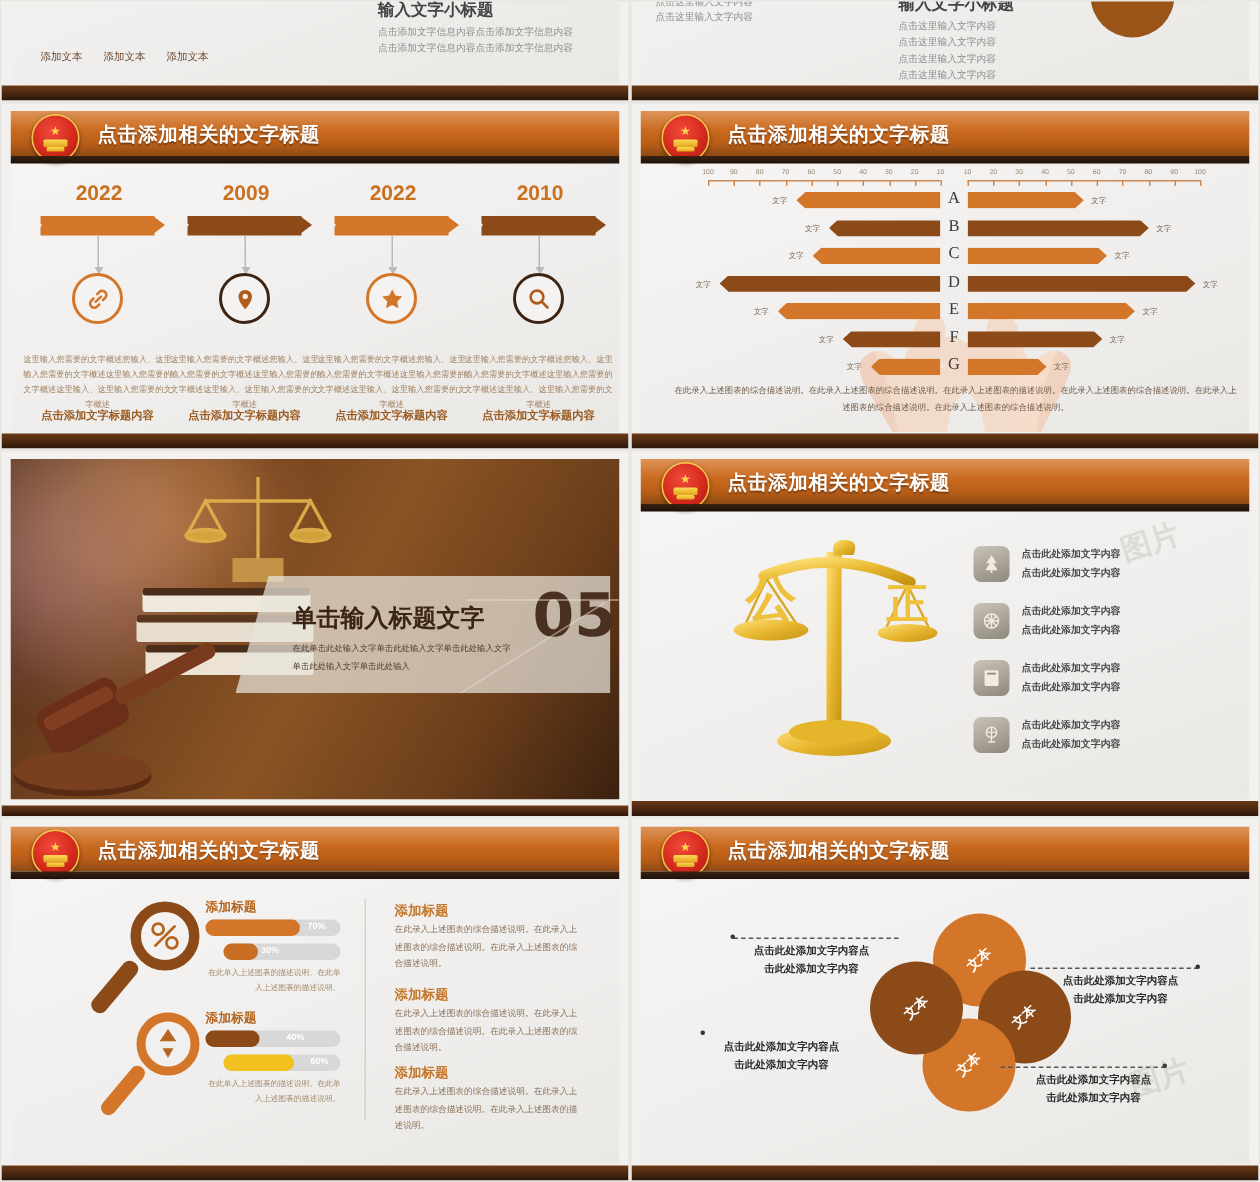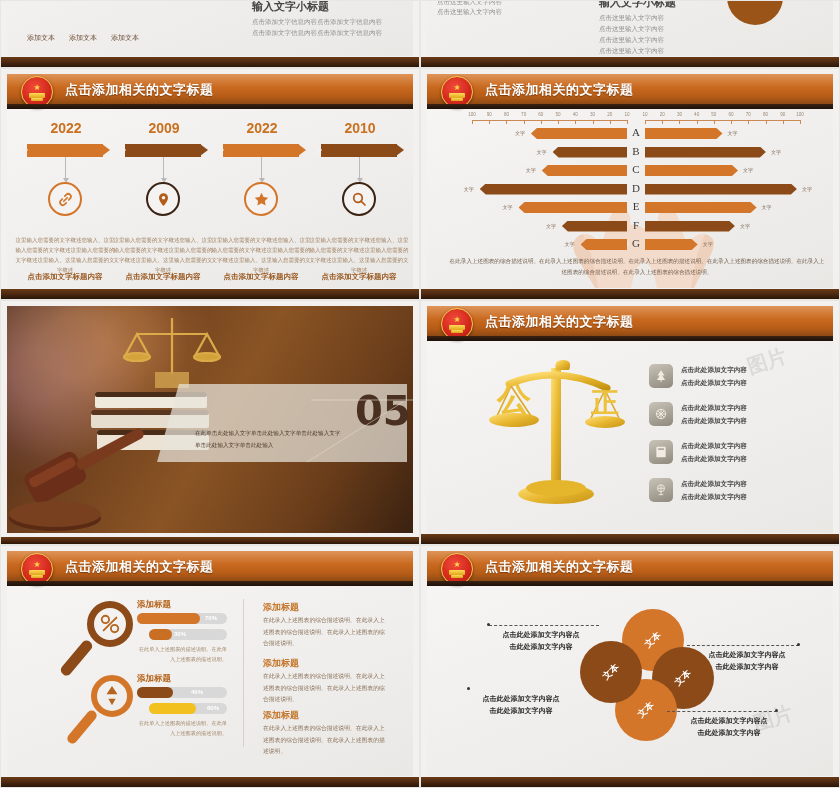--- a/index.html
+++ b/index.html
@@ -446,20 +446,21 @@
           <g transform="rotate(-28 60 50)">
             <rect x="18" y="28" width="58" height="34" rx="8" fill="#6b2f19"></rect>
             <rect x="22" y="34" width="50" height="10" rx="4" fill="#8d4526" opacity=".7"></rect>
             <rect x="72" y="40" width="74" height="11" rx="5" fill="#7a3a1e"></rect>
           </g>
           <ellipse cx="46" cy="92" rx="46" ry="13" fill="#5a2a14"></ellipse>
           <ellipse cx="46" cy="88" rx="46" ry="13" fill="#78401f"></ellipse>
         </svg>
         <div class="sec-panel"></div>
         <div class="sec-num">05</div>
+        <div class="sec-title">单击输入标题文字</div>
         <div class="sec-body">在此单击此处输入文字单击此处输入文字单击此处输入文字单击此处输入文字单击此处输入</div>
         <svg style="position:absolute;left:300px;top:92px;" width="110" height="70">
           <path d="M4 2 L106 2" stroke="#e8e0d4" stroke-width="1" opacity=".6"></path>
           <path d="M0 64 L96 4" stroke="#e8e0d4" stroke-width="1" opacity=".5"></path>
         </svg>
       </div>
     </div>
     <div class="foot-band thin"></div>
   </div>
 

